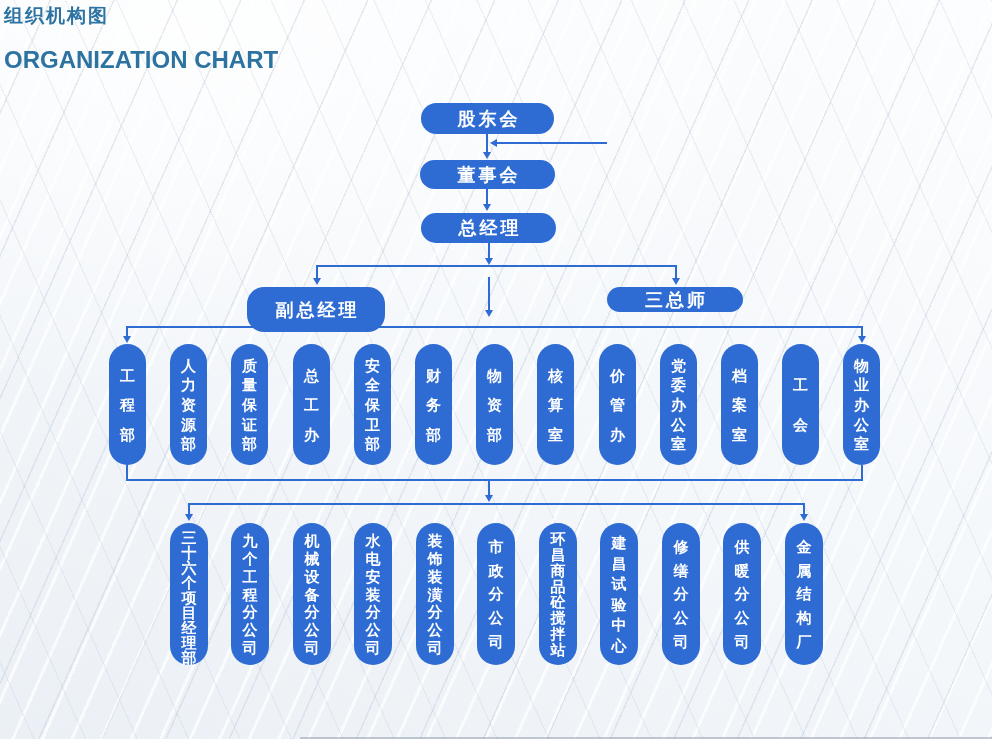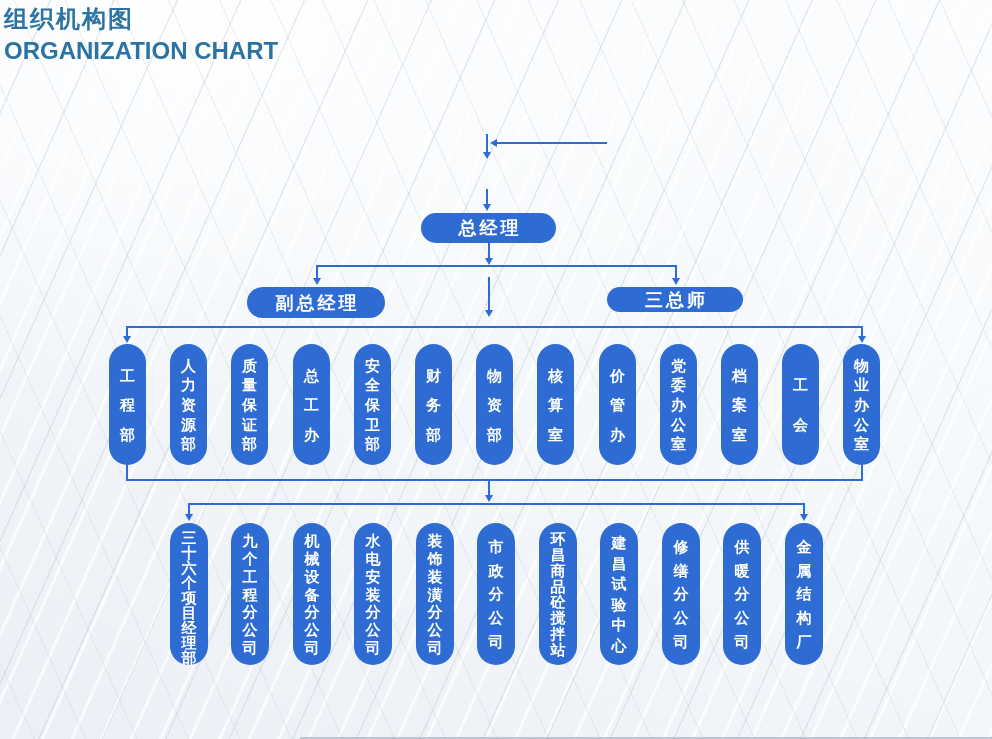--- a/index.html
+++ b/index.html
@@ -17,25 +17,25 @@
     background-image:
       repeating-linear-gradient(294deg, rgba(173,186,204,0.28) 0 1.5px, rgba(0,0,0,0) 1.5px 58px),
       repeating-linear-gradient(246deg, rgba(183,195,211,0.22) 0 1.3px, rgba(0,0,0,0) 1.3px 47px),
       repeating-linear-gradient(294deg, rgba(255,255,255,0.70) 2px 5px, rgba(0,0,0,0) 5px 29px),
       radial-gradient(120% 90% at 18% 4%, rgba(255,255,255,0.85), rgba(255,255,255,0) 55%),
       linear-gradient(205deg,#fcfdfe 0%,#f5f8fb 45%,#ebf0f6 100%);
   }
   .titles{position:absolute;left:4px;top:5px;}
   .title-cn{
     color:var(--title-blue);
-    font-size:24px;font-weight:bold;letter-spacing:2px;line-height:1.2;
+    font-size:19px;font-weight:bold;letter-spacing:2px;line-height:1.2;
   }
   .title-en{
     color:var(--title-blue);
-    font-size:24px;font-weight:bold;letter-spacing:0px;line-height:1.1;margin-top:4px;
+    font-size:24px;font-weight:bold;letter-spacing:0px;line-height:1.1;margin-top:19px;
   }
   .hnode{
     position:absolute;
     background:var(--blue);
     border-radius:17px;
     color:var(--node-text);
     font-weight:bold;font-size:18px;letter-spacing:3px;
     display:flex;align-items:center;justify-content:center;
     text-indent:3px;
   }
@@ -62,22 +62,24 @@
 </head>
 <body>
 
 <div class="canvas">
 
   <div class="titles">
     <div class="title-cn">组织机构图</div>
     <div class="title-en">ORGANIZATION CHART</div>
   </div>
 
+  <div class="hnode" style="left:421px;top:103px;width:133px;height:31px;">股东会</div>
+  <div class="hnode" style="left:420px;top:160px;width:135px;height:29px;">董事会</div>
   <div class="hnode" style="left:421px;top:213px;width:135px;height:30px;">总经理</div>
-  <div class="hnode" style="left:247px;top:287px;width:138px;height:31px;">副总经理</div>
+  <div class="hnode" style="left:247px;top:287px;width:138px;height:45px;">副总经理</div>
   <div class="hnode" style="left:607px;top:287px;width:136px;height:25px;">三总师</div>
 
   <div class="vline" style="left:486px;top:134px;height:18px;"></div>
   <div class="ah-down" style="left:483px;top:152px;"></div>
 
   <div class="hline" style="left:497px;top:142px;width:110px;"></div>
   <div class="ah-left" style="left:490px;top:139px;"></div>
 
   <div class="vline" style="left:486px;top:189px;height:15px;"></div>
   <div class="ah-down" style="left:483px;top:204px;"></div>

